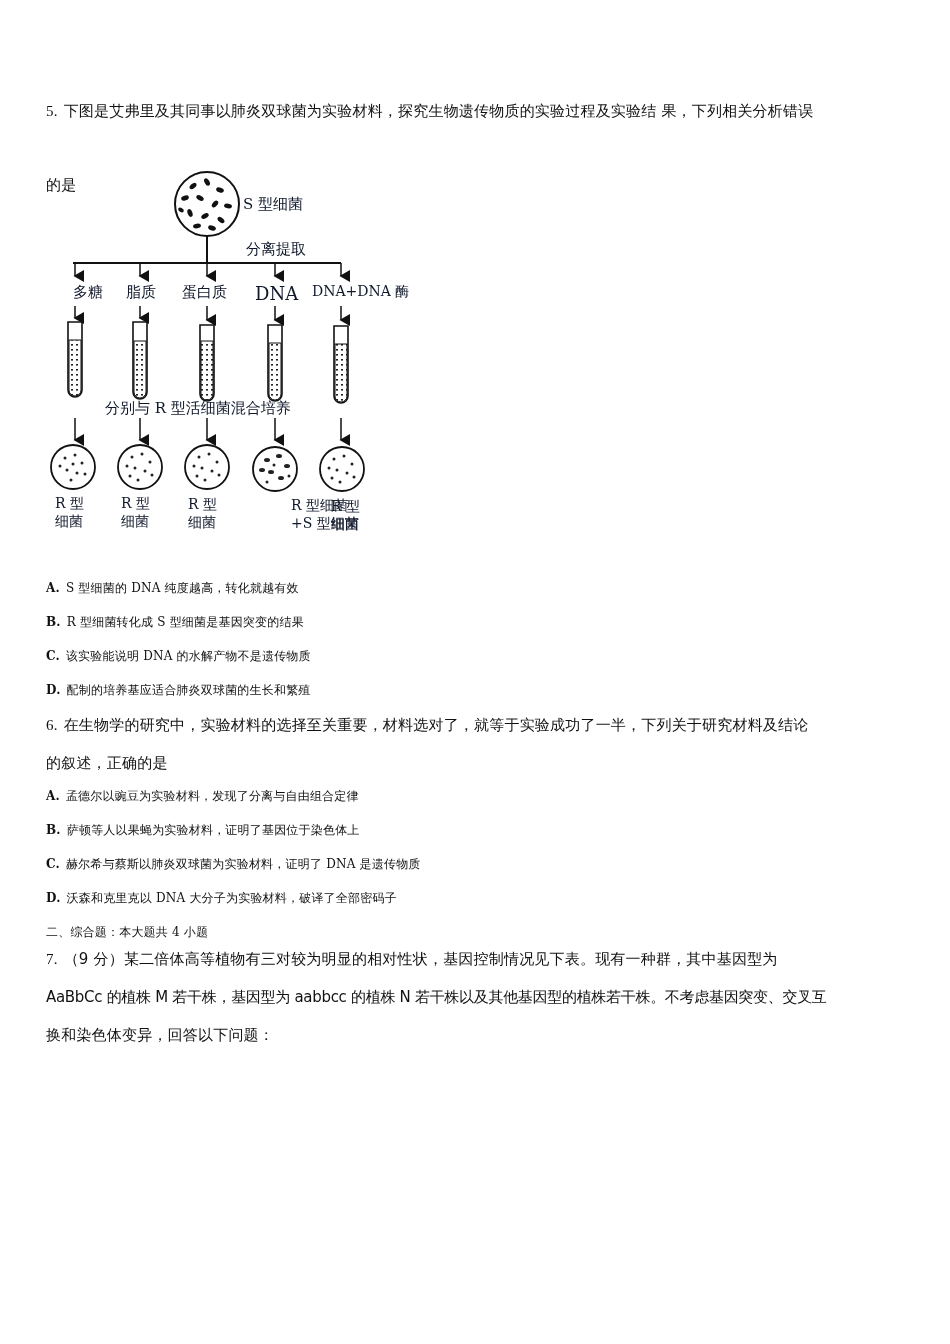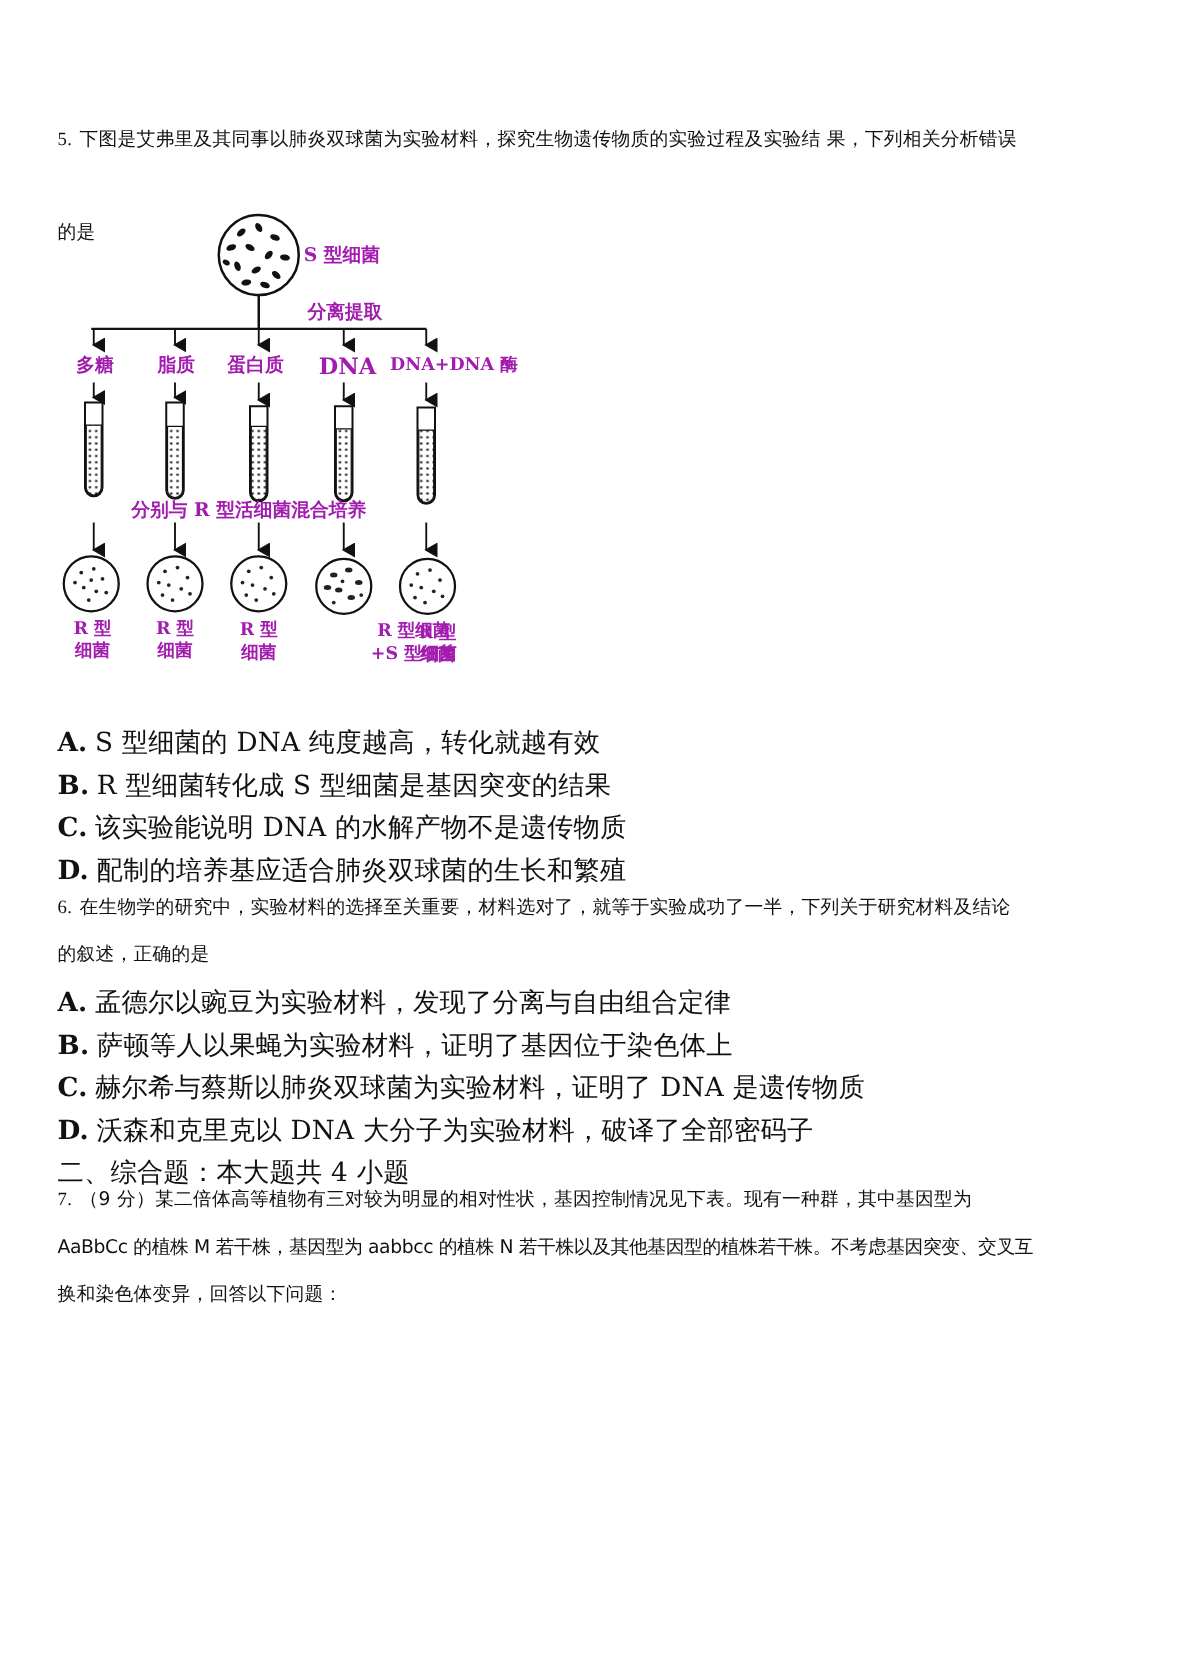--- a/index.html
+++ b/index.html
@@ -1,29 +1,29 @@
 <!DOCTYPE html>
 <html><head>
   <meta charset="utf-8">
   <style>
     html, body { margin: 0; padding: 0; background: #ffffff; }
     body { width: 950px; height: 1344px; position: relative; overflow: hidden;
            font-family: "DejaVu Serif", "Liberation Serif", serif; color: #111; }
     .line { position: absolute; left: 46px; font-size: 15px; white-space: nowrap; letter-spacing: 0.2px; }
     .q-text { font-family: "DejaVu Sans", "Liberation Sans", sans-serif; font-size: 15px; }
-    .opt { font-family: "DejaVu Serif", "Liberation Serif", serif; font-size: 21px; }
+    .opt { font-family: "DejaVu Serif", "Liberation Serif", serif; font-size: 12px; }
     .opt .letter { font-weight: bold; margin-right: 6px; }
     .num { font-family: "Liberation Serif", serif; font-weight: normal; margin-right: 6px; }
 
     
     .diagram { position: absolute; left: 45px; top: 168px; width: 380px; height: 370px; }
     .diagram svg { position: absolute; left: 0; top: 0; }
     .dlabel { position: absolute; font-family: "DejaVu Serif", "Liberation Serif", serif;
-              font-size: 15px; font-weight: bold; white-space: nowrap; color: #a21caf; }
-    .dlabel.small { font-size: 14px; line-height: 18px; text-align: center; }
+              font-size: 15px; font-weight: normal; white-space: nowrap; color: #0f172a; }
+    .dlabel.small { font-size: 14px; line-height: 18px; }
   </style>
 </head>
 <body>
 
 <div class="line q-text" style="top:102px;">
   <span class="num">5.</span><span>下图是艾弗里及其同事以肺炎双球菌为实验材料，探究生物遗传物质的实验过程及实验结 果，下列相关分析错误</span>
 </div>
 <div class="line q-text" style="top:140px;margin-top:36px;">的是</div>
 
 <div class="diagram">
@@ -147,21 +147,21 @@
         <ellipse cx="226" cy="304" rx="3" ry="2"></ellipse>
       <ellipse cx="236" cy="310" rx="3" ry="2"></ellipse>
         <ellipse cx="217" cy="302" rx="3" ry="2"></ellipse>
       <circle cx="229" cy="297" r="1.5"></circle>
         <circle cx="244" cy="308" r="1.5"></circle>
         <circle cx="222" cy="314" r="1.5"></circle>
     </g>
   </svg>
   <div class="dlabel" style="left:198px; top:27px;">S 型细菌</div>
   <div class="dlabel" style="left:168px; top:72px;margin-left:33px;">分离提取</div>
-  <div class="dlabel" style="left:16px; top:115px;">多糖</div>
+  <div class="dlabel" style="left:28px; top:115px;">多糖</div>
   <div class="dlabel" style="left:81px; top:115px;">脂质</div>
   <div class="dlabel" style="left:137px; top:115px;">蛋白质</div>
   <div class="dlabel" style="left:210px; top:115px; font-size:18px;">DNA</div>
   <div class="dlabel" style="left:267px; top:115px; font-size:14px;">DNA+DNA 酶</div>
   <div class="dlabel" style="left:60px; top:231px;">分别与 R 型活细菌混合培养</div>
 
   <div class="dlabel small" style="left:10px; top:326px; width:38px;">
     <div>R 型</div>
     <div>细菌</div>
   </div>

